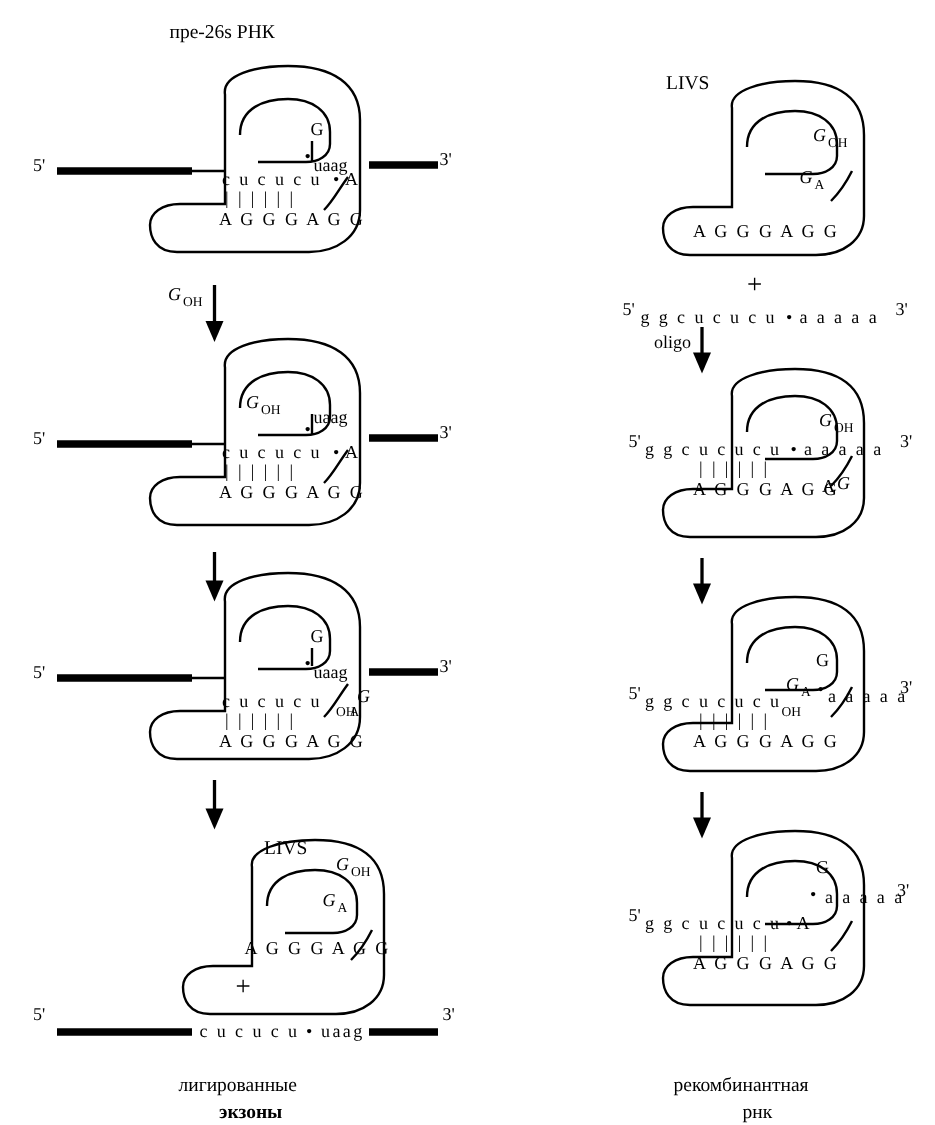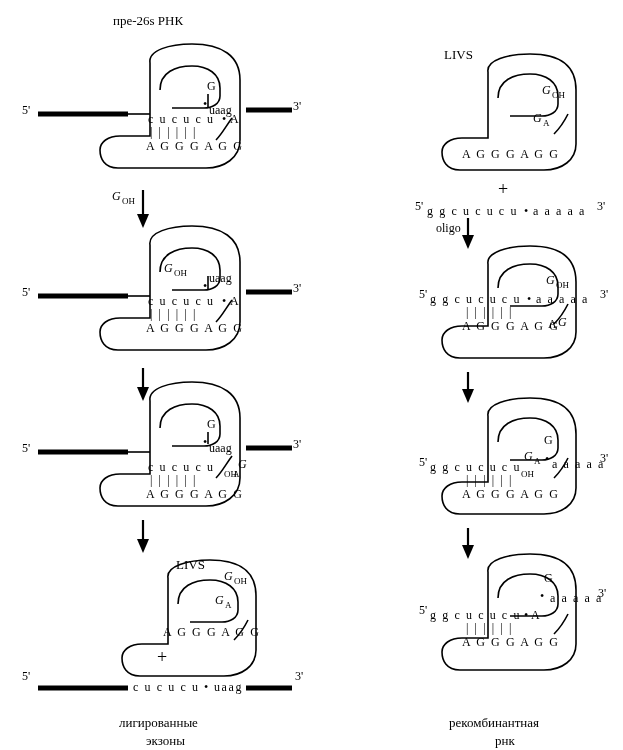--- a/index.html
+++ b/index.html
@@ -20,21 +20,21 @@
   .arr{stroke-width:2.2;fill:#000;}
   .sub{font-size:9px;}
 </style>
 </head>
 <body>
 
 <div class="stage">
 
   <div class="lbl ttl" style="left:113px;top:14px;">пре-26s РНК</div>
   <div class="lbl ttl" style="left:119px;top:716px;">лигированные</div>
-  <div class="lbl ttl" style="left:146px;top:734px;">экзоны</div>
+  <div class="lbl ttl" style="left:146px;top:734px;font-weight:bold;">экзоны</div>
   <div class="lbl ttl" style="left:449px;top:716px;">рекомбинантная</div>
   <div class="lbl ttl" style="left:495px;top:734px;">рнк</div>
 
   <svg width="623" height="750">
 
     <line class="stroke thick" x1="38" y1="114" x2="128" y2="114"></line>
     <line class="stroke thick" x1="246" y1="110" x2="292" y2="110"></line>
 
     <path class="stroke thin" d="M150,63 C148,50 170,44 192,44 C222,44 240,56 240,80 L240,140 C240,158 224,168 206,168 L118,168 C104,168 100,158 100,150 C100,142 108,136 120,136 L150,136 Z"></path>
 

